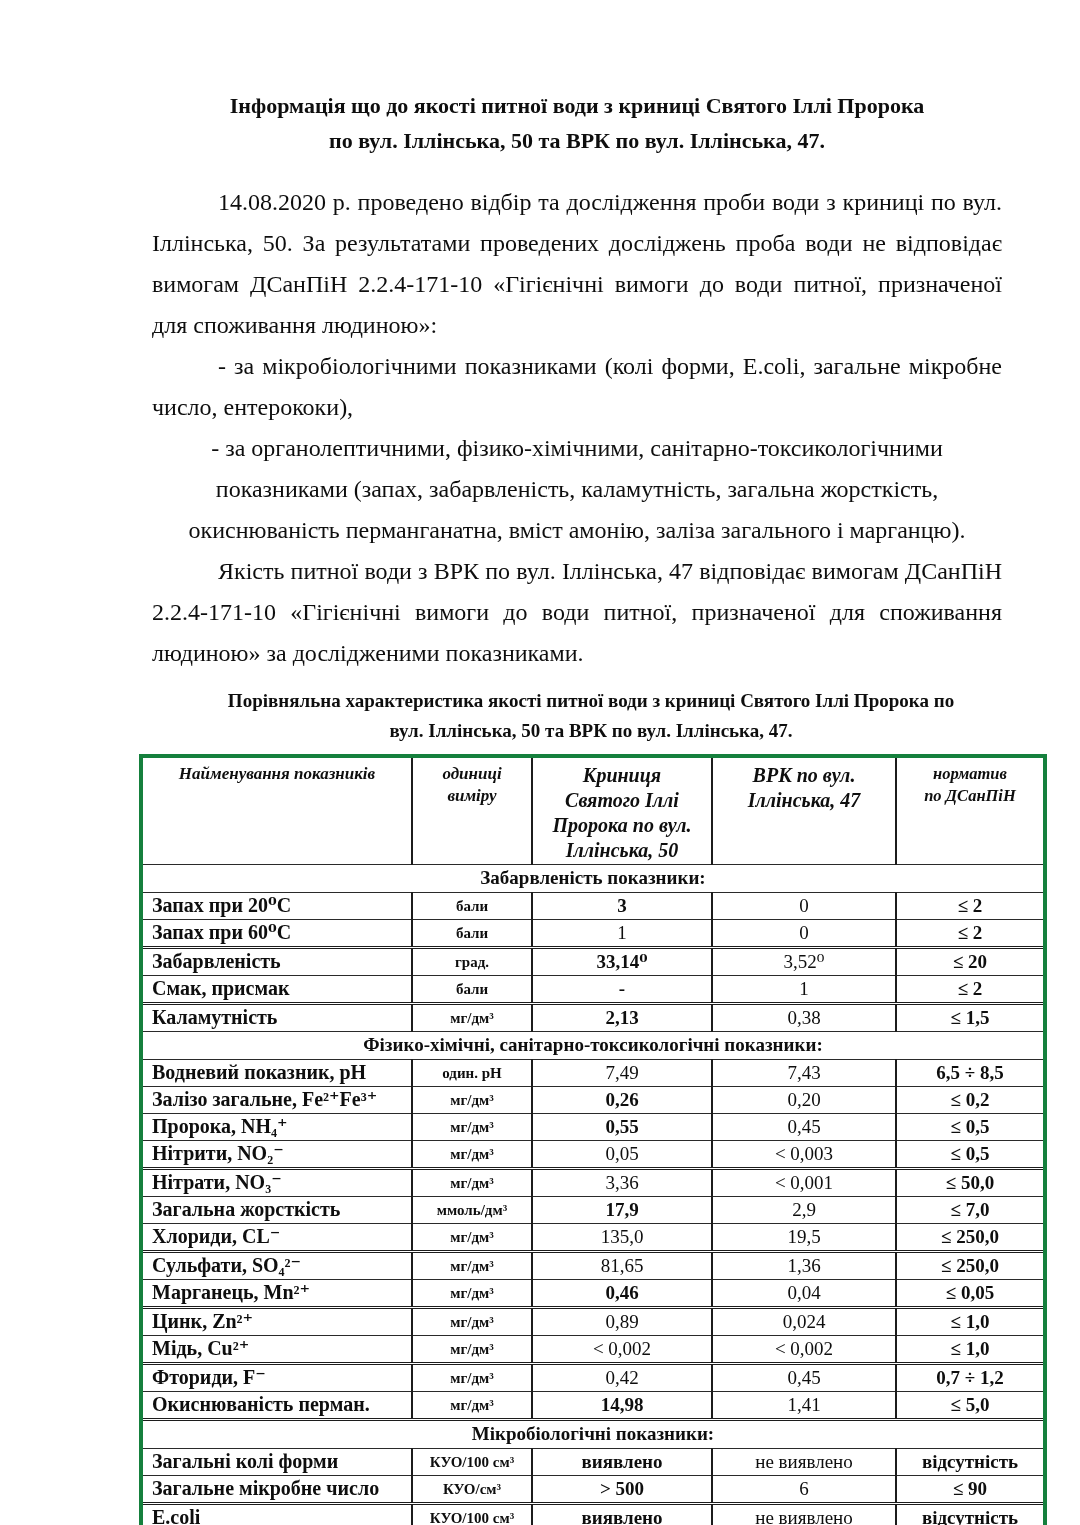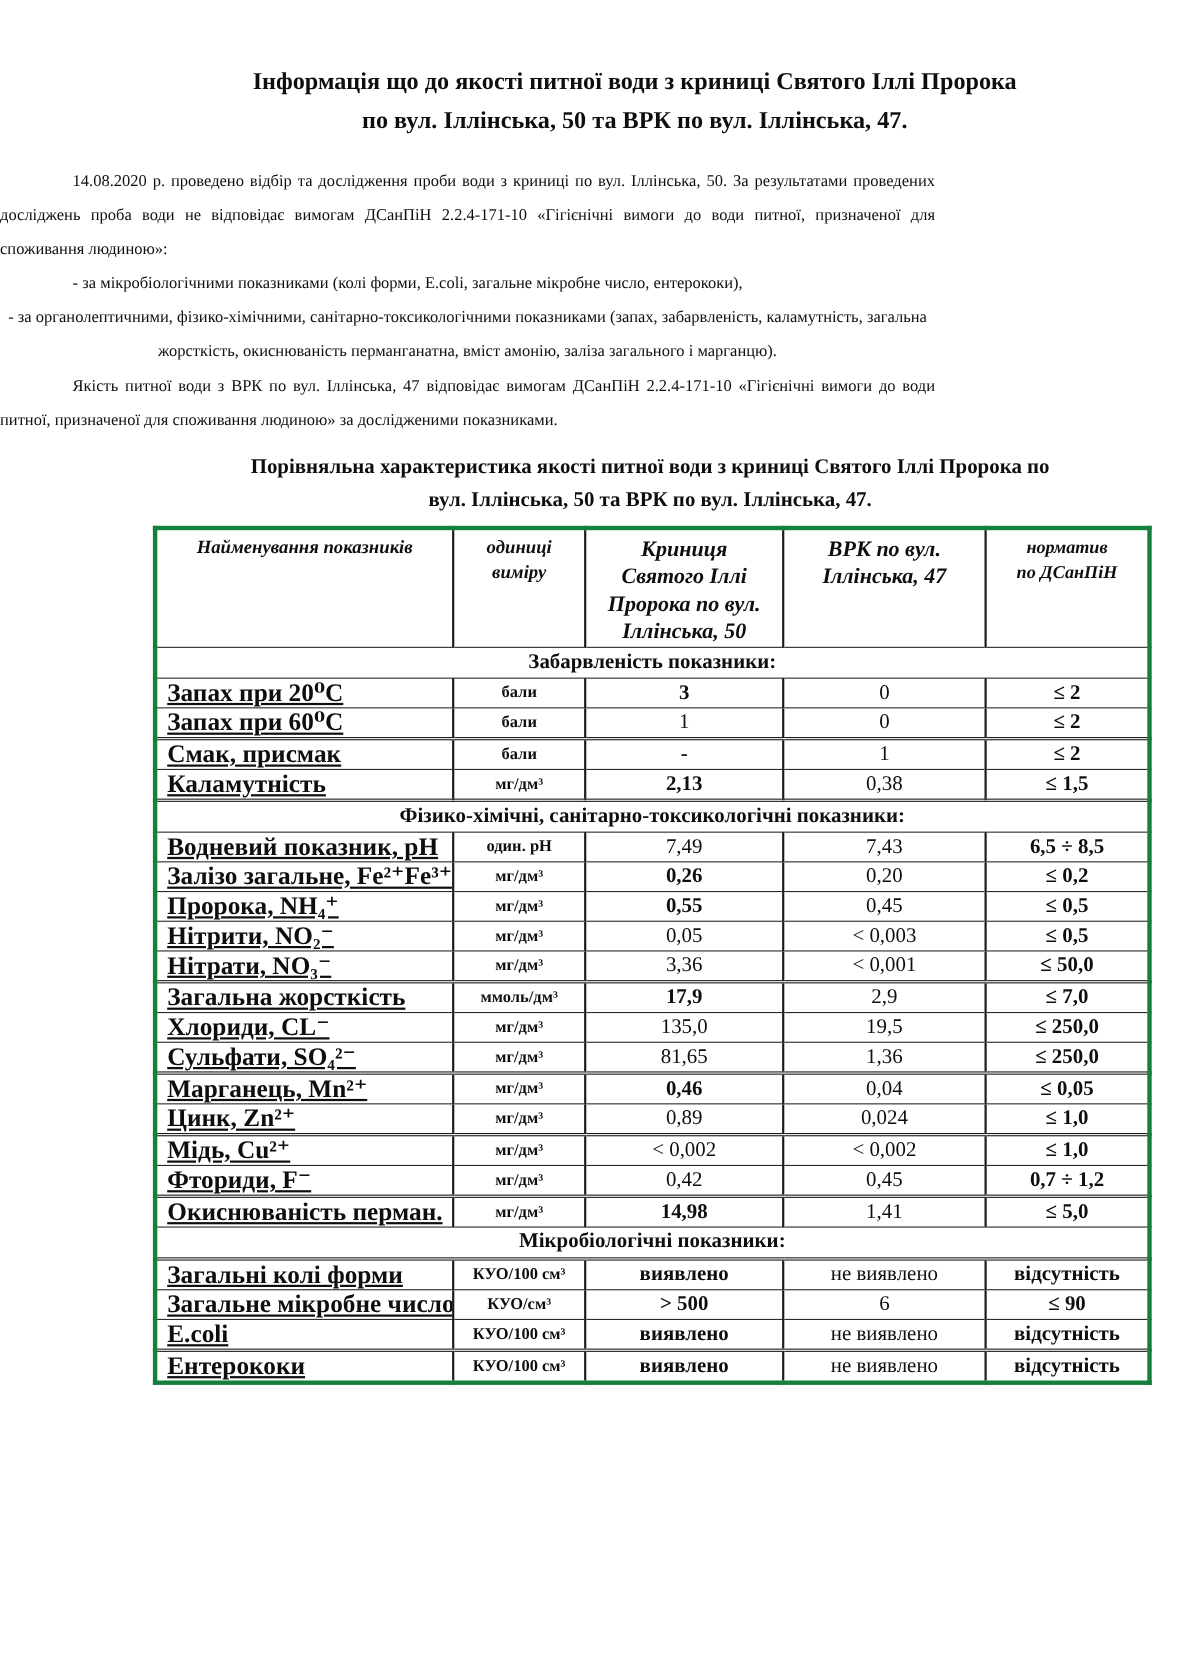--- a/index.html
+++ b/index.html
@@ -6,34 +6,35 @@
   .page {
     position: relative;
     width: 1080px;
     height: 1525px;
     background: #ffffff;
     color: #0e0e0e;
     font-family: "Liberation Serif", "DejaVu Serif", serif;
     overflow: hidden;
   }
   .title {
-    padding-top: 56px;
+    padding-top: 88px;
     margin-left: 152px;
     width: 850px;
     font-size: 22px;
     font-weight: bold;
     line-height: 35px;
     text-align: center;
     white-space: pre-line;
   }
   .bodytext {
+    margin-left: 152px;
     width: 850px;
     margin-top: 24px;
-    font-size: 15px;
-    line-height: 31px;
+    font-size: 24px;
+    line-height: 41px;
   }
   .para { margin: 0; text-align: justify; text-indent: 66px; }
   .para.centered { text-align: center; text-indent: 0; }
   .caption {
     margin-left: 139px;
     width: 904px;
     margin-top: 12px;
     font-size: 19px;
     font-weight: bold;
     line-height: 30px;
@@ -71,26 +72,25 @@
   th.h5 { font-size: 16.5px; }
   .section-row td {
     text-align: center;
     font-weight: bold;
     font-size: 19px;
     padding: 2px 0 3px 0;
     line-height: 22px;
   }
   td.c-name {
     font-weight: bold;
-    font-size: 23px;
+    font-size: 20px;
     line-height: 21px;
     padding: 2px 2px 3px 9px;
     white-space: nowrap;
     overflow: hidden;
-    text-decoration: underline;
   }
   td.c-unit {
     text-align: center;
     font-weight: bold;
     font-size: 15px;
     line-height: 21px;
     padding: 2px 1px;
     margin-left: 35px;
   }
   td.c-val, td.c-norm {
@@ -161,20 +161,27 @@
           <td class="c-norm">≤ 2</td>
         </tr>
         <tr>
           <td class="c-name">Запах при 60⁰С</td>
           <td class="c-unit">бали</td>
           <td class="c-val">1</td>
           <td class="c-val">0</td>
           <td class="c-norm">≤ 2</td>
         </tr>
         <tr>
+          <td class="c-name">Забарвленість</td>
+          <td class="c-unit">град.</td>
+          <td class="c-val b">33,14⁰</td>
+          <td class="c-val">3,52⁰</td>
+          <td class="c-norm">≤ 20</td>
+        </tr>
+        <tr>
           <td class="c-name">Смак, присмак</td>
           <td class="c-unit">бали</td>
           <td class="c-val b">-</td>
           <td class="c-val">1</td>
           <td class="c-norm">≤ 2</td>
         </tr>
         <tr>
           <td class="c-name">Каламутність</td>
           <td class="c-unit">мг/дм³</td>
           <td class="c-val b">2,13</td>

